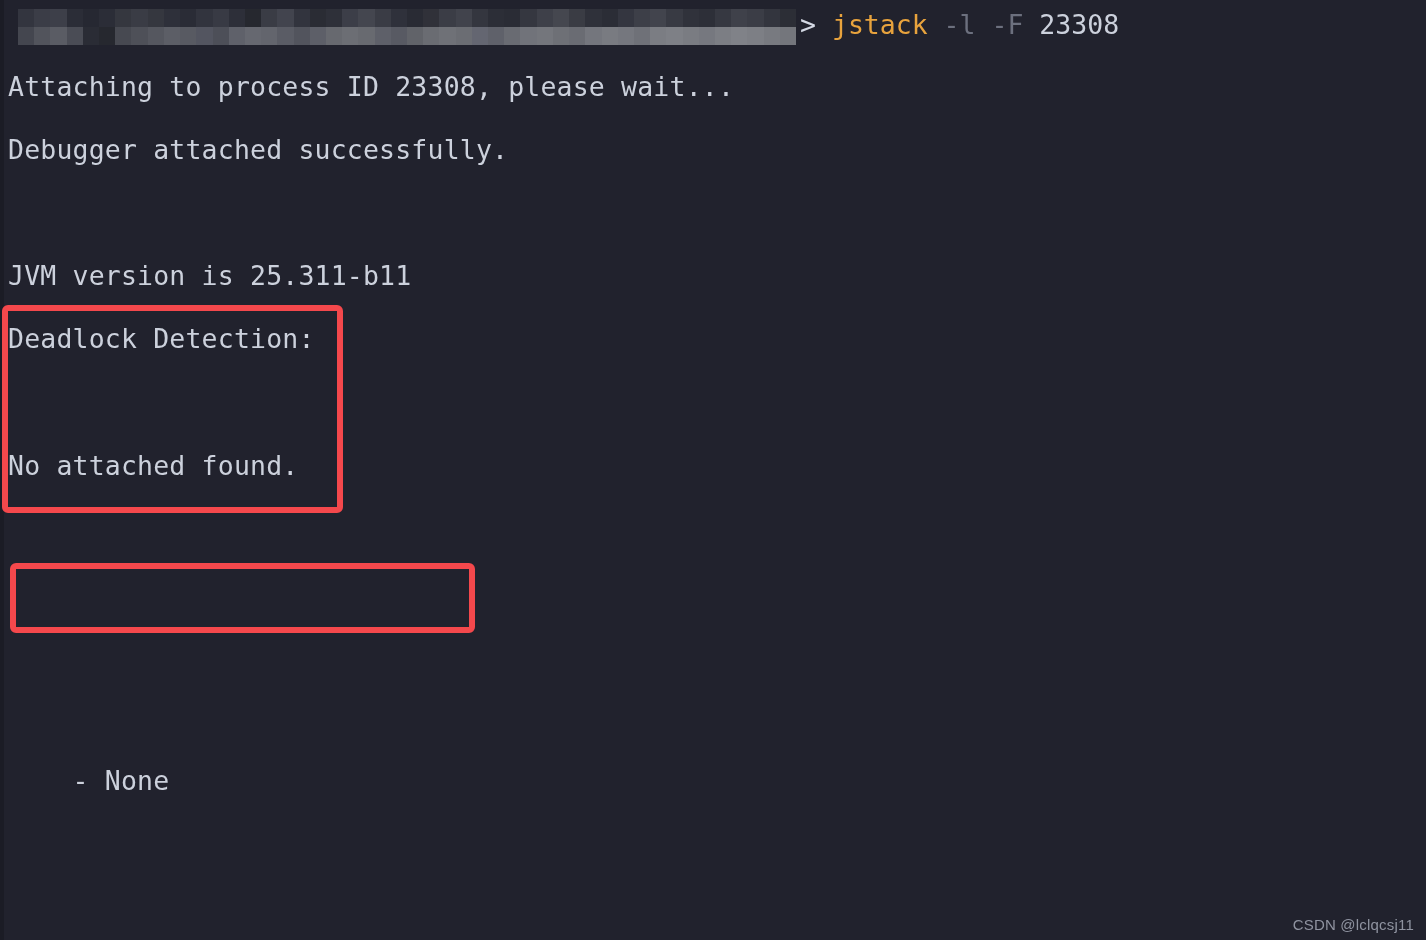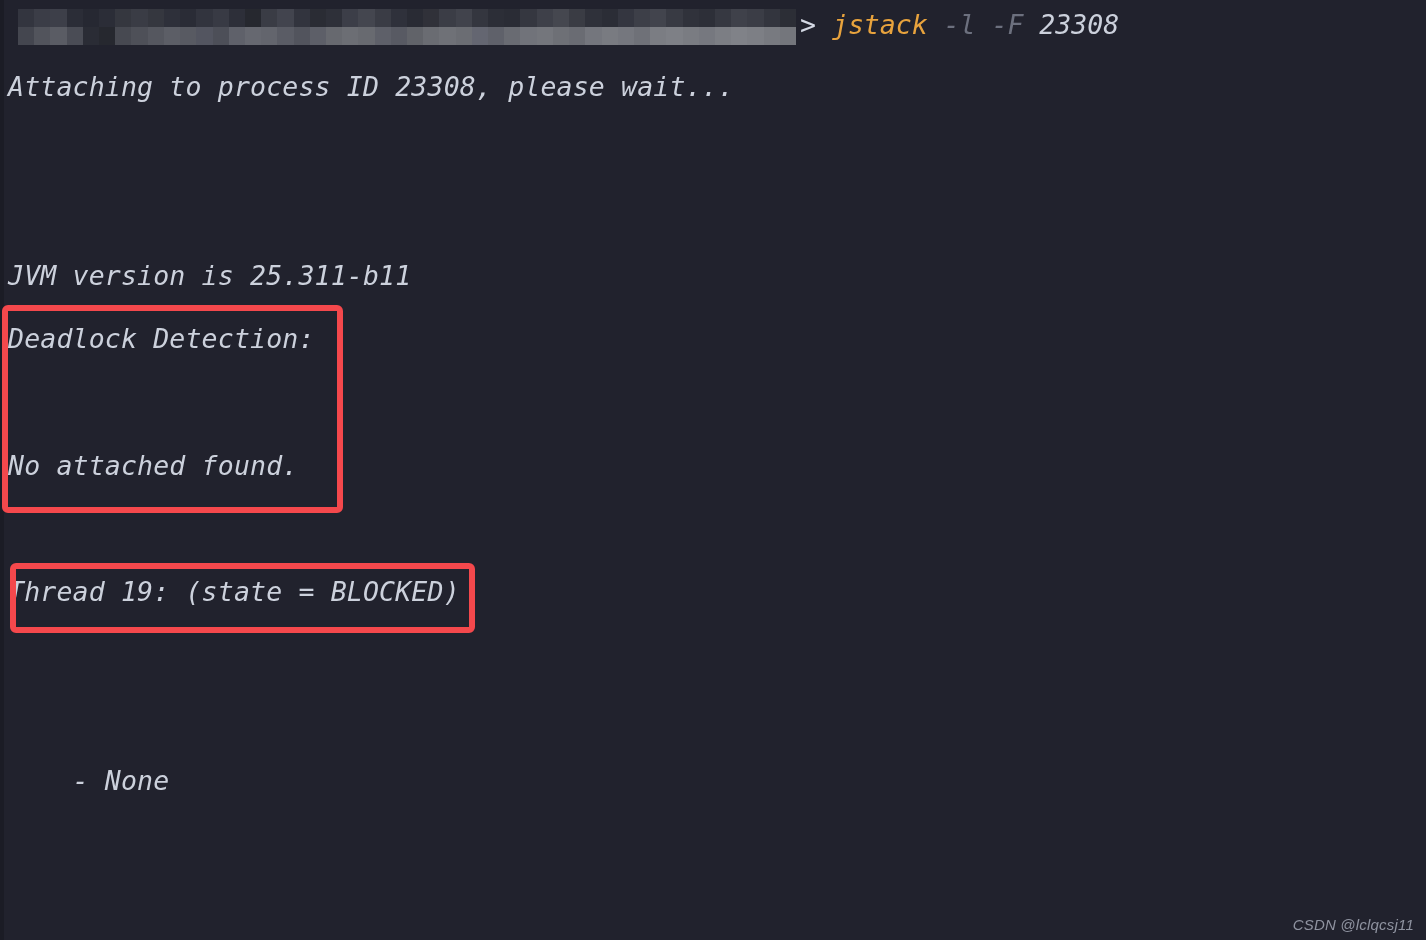--- a/index.html
+++ b/index.html
@@ -12,21 +12,20 @@
   #terminal {
     position: relative;
     width: 1426px;
     height: 940px;
     background: #21222d;
     overflow: hidden;
     font-family: "DejaVu Sans Mono", "Liberation Mono", monospace;
     font-size: 26.5px;
     line-height: 1;
     color: #ccd1dc;
-    font-style: italic;
     -webkit-font-smoothing: antialiased;
   }
 
   
   #left-gutter {
     position: absolute;
     left: 0;
     top: 0;
     width: 4px;
     height: 940px;
@@ -217,24 +216,24 @@
         <i style="background: rgb(124, 126, 132);"></i>
         <i style="background: rgb(128, 130, 136);"></i>
         <i style="background: rgb(125, 127, 133);"></i>
         <i style="background: rgb(120, 122, 128);"></i>
         <i style="background: rgb(116, 118, 124);"></i>
       </div>
     <div id="prompt-text"><span class="c-prompt">&gt; </span><span class="c-cmd">jstack</span><span class="c-flag"> -l</span><span class="c-flag"> -F</span><span class="c-arg"> 23308</span></div>
   </div>
 
   <div class="line" style="left:8px;  top:74px;">Attaching to process ID 23308, please wait...</div>
+  <div class="line" style="left:8px;  top:137px;">Debugger attached successfully.</div>
   <div class="line" style="left:8px;  top:263px;">JVM version is 25.311-b11</div>
   <div class="line" style="left:8px;  top:326px;">Deadlock Detection:</div>
   <div class="line" style="left:8px;  top:453px;">No attached found.</div>
-  <div class="line" style="left:8px;  top:579px;">Thread 19: (state = BLOCKED)</div>
   <div class="line" style="left:8px;  top:768px;">    - None</div>
 
   <div class="redbox" id="redbox-deadlock"></div>
   <div class="redbox" id="redbox-thread19"></div>
 
   <div id="watermark">CSDN @lclqcsj11</div>
 
 </div>
 
 </body></html>

